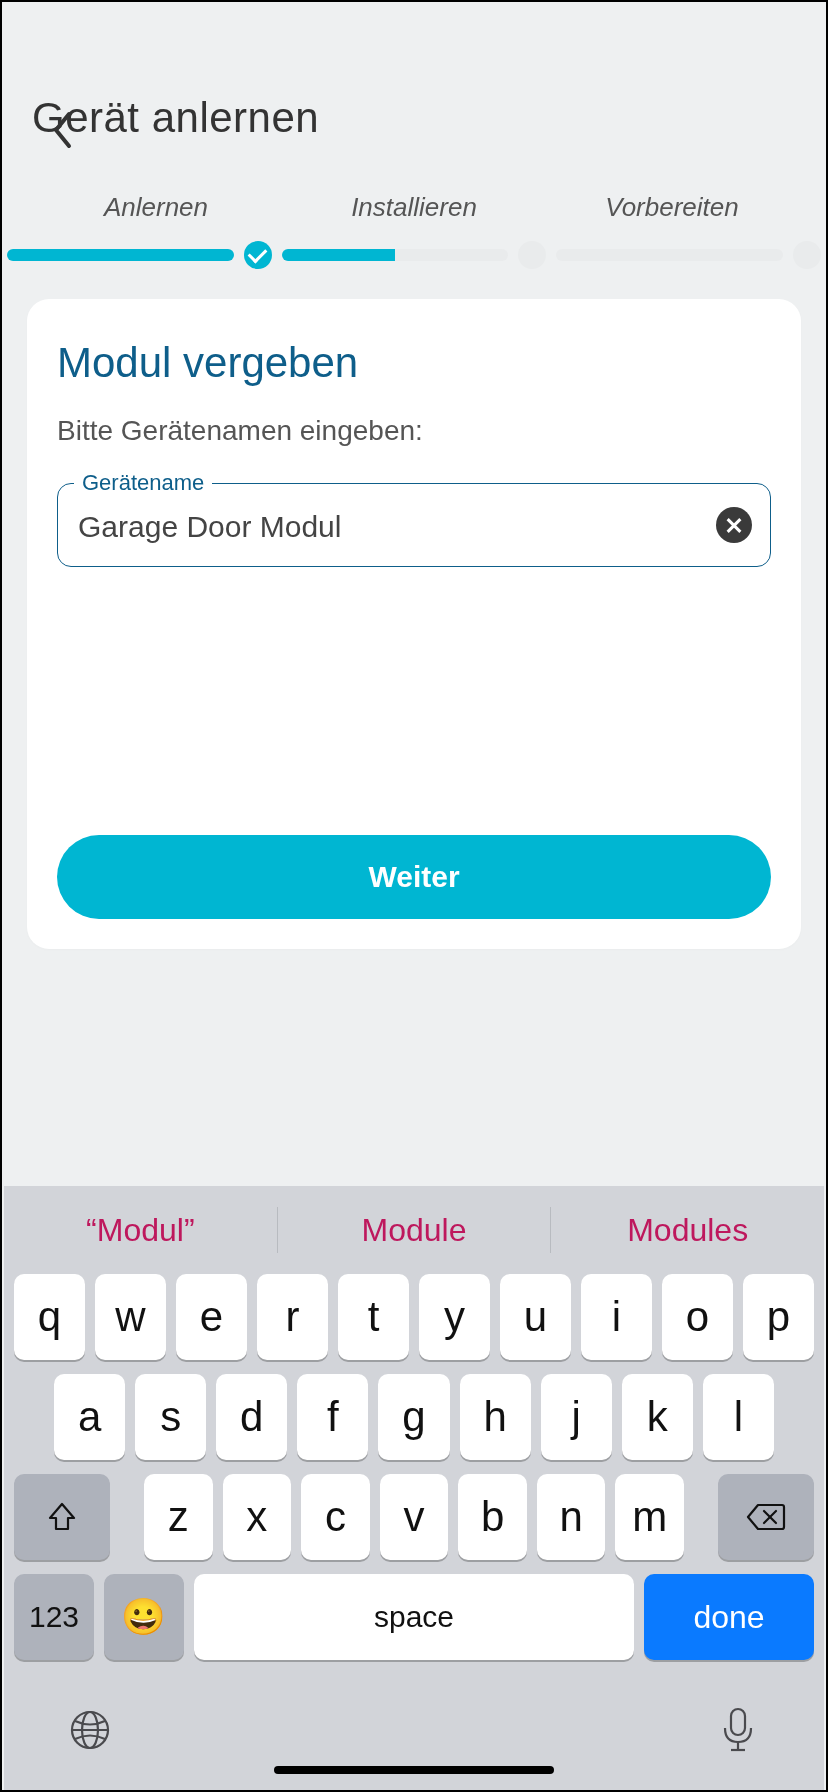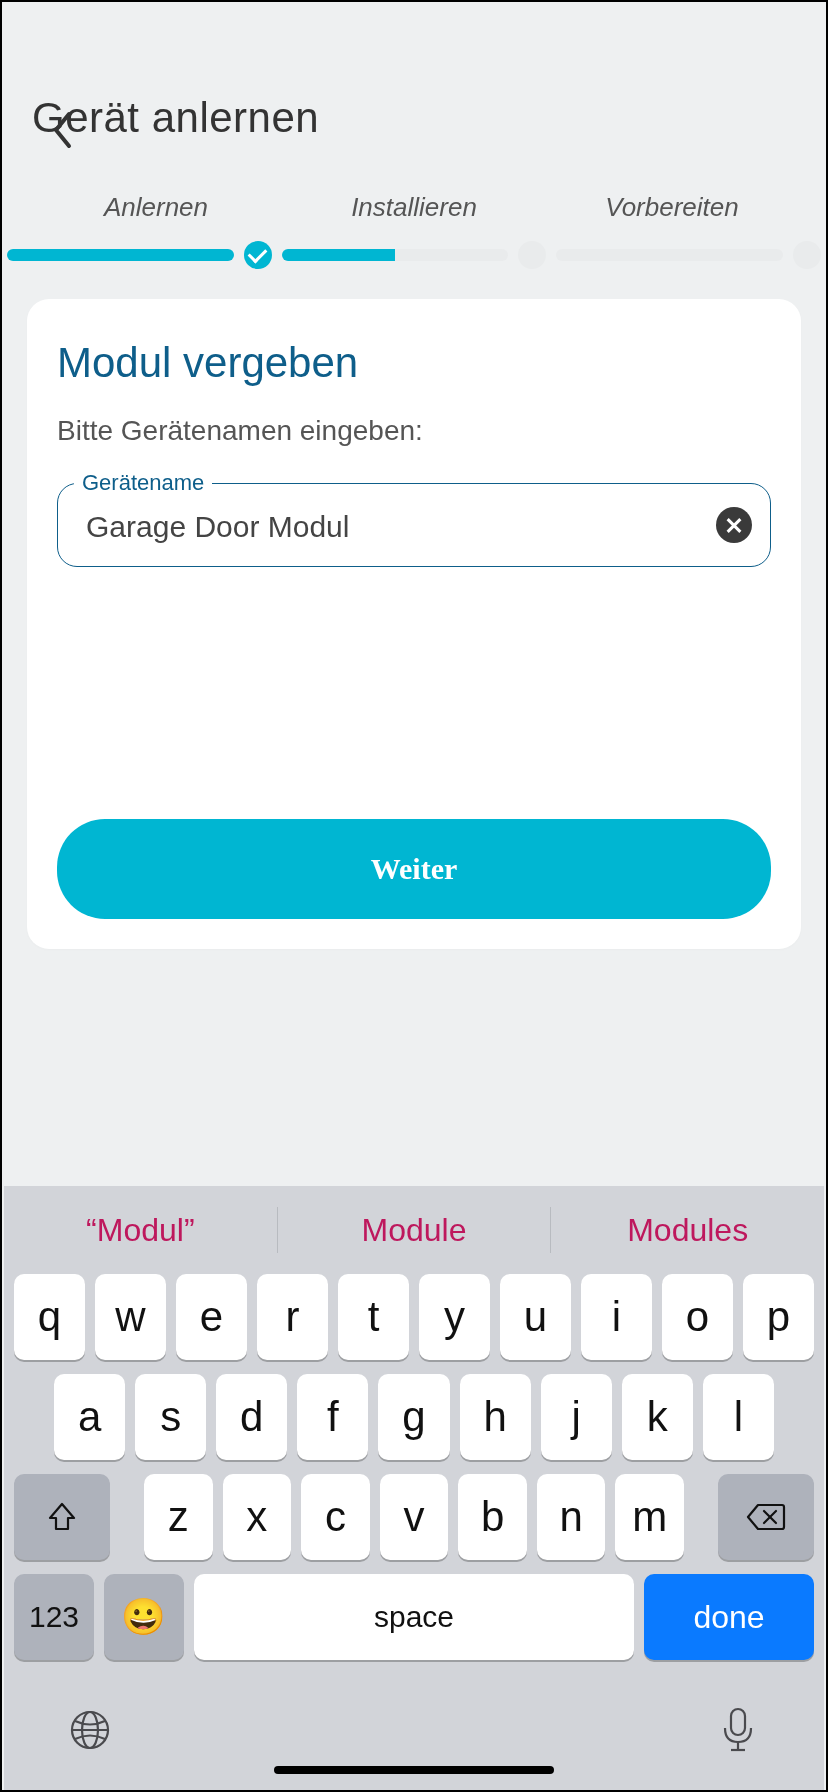--- a/index.html
+++ b/index.html
@@ -23,31 +23,31 @@
   .dot { width: 28px; height: 28px; border-radius: 50%; background: #e9ebec; flex: 0 0 28px; }
   .dot.check { background: #00b6d2; position: relative; }
   .dot.check::after { content: ""; position: absolute; left: 8px; top: 4px; width: 8px; height: 14px; border: solid #fff; border-width: 0 3px 3px 0; transform: rotate(45deg); }
 
   
   .card { margin: 0 25px 25px 25px; background: #fff; border-radius: 22px; padding: 40px 30px 30px 30px; min-height: 650px; display: flex; flex-direction: column; box-shadow: 0 1px 3px rgba(0,0,0,0.02); }
   .card-title { font-size: 42px; color: #0e5e8a; font-weight: 400; margin-bottom: 28px; }
   .card-sub { font-size: 28px; color: #555; margin-bottom: 36px; }
 
   
-  .field { position: relative; border: 1.5px solid #0e5e8a; border-radius: 20px; padding: 26px 20px 22px 28px; }
+  .field { position: relative; border: 1.5px solid #0e5e8a; border-radius: 14px; padding: 26px 20px 22px 20px; }
   .field-label { position: absolute; top: -14px; left: 16px; background: #fff; padding: 0 8px; font-size: 22px; color: #0e5e8a; }
   .field-input { width: 100%; border: none; outline: none; font-size: 30px; color: #444; background: transparent; padding-right: 48px; }
   .clear-btn { position: absolute; right: 18px; top: 50%; transform: translateY(-50%); width: 36px; height: 36px; border-radius: 50%; background: #3a3a3a; display: flex; align-items: center; justify-content: center; cursor: pointer; }
   .clear-btn::before, .clear-btn::after { content: ""; position: absolute; width: 18px; height: 3px; background: #fff; }
   .clear-btn::before { transform: rotate(45deg); }
   .clear-btn::after { transform: rotate(-45deg); }
 
   .spacer { flex: 1; }
 
-  .primary-btn { background: #00b6d2; color: #fff; border: none; border-radius: 48px; height: 100px; font-size: 30px; font-weight: 600; cursor: pointer; width: 100%; font-family: Liberation Serif, serif; }
+  .primary-btn { background: #00b6d2; color: #fff; border: none; border-radius: 48px; height: 84px; font-size: 30px; font-weight: 600; cursor: pointer; width: 100%; }
 
   
   .keyboard { position: absolute; bottom: 0; left: 2px; right: 2px; background: #d2d4d9; }
   .suggest { display: flex; height: 88px; align-items: center; }
   .suggest-item { flex: 1; text-align: center; font-size: 32px; color: #be185d; cursor: pointer; }
   .suggest-sep { width: 1px; height: 46px; background: #b8bbc0; }
 
   .krow { display: flex; gap: 10px; padding: 0 10px 14px 10px; }
   .krow.r2 { padding-left: 50px; padding-right: 50px; }
   .key { flex: 1; height: 86px; background: #fff; border-radius: 10px; box-shadow: 0 2px 0 rgba(0,0,0,0.25); display: flex; align-items: center; justify-content: center; font-size: 42px; color: #111; cursor: pointer; }

